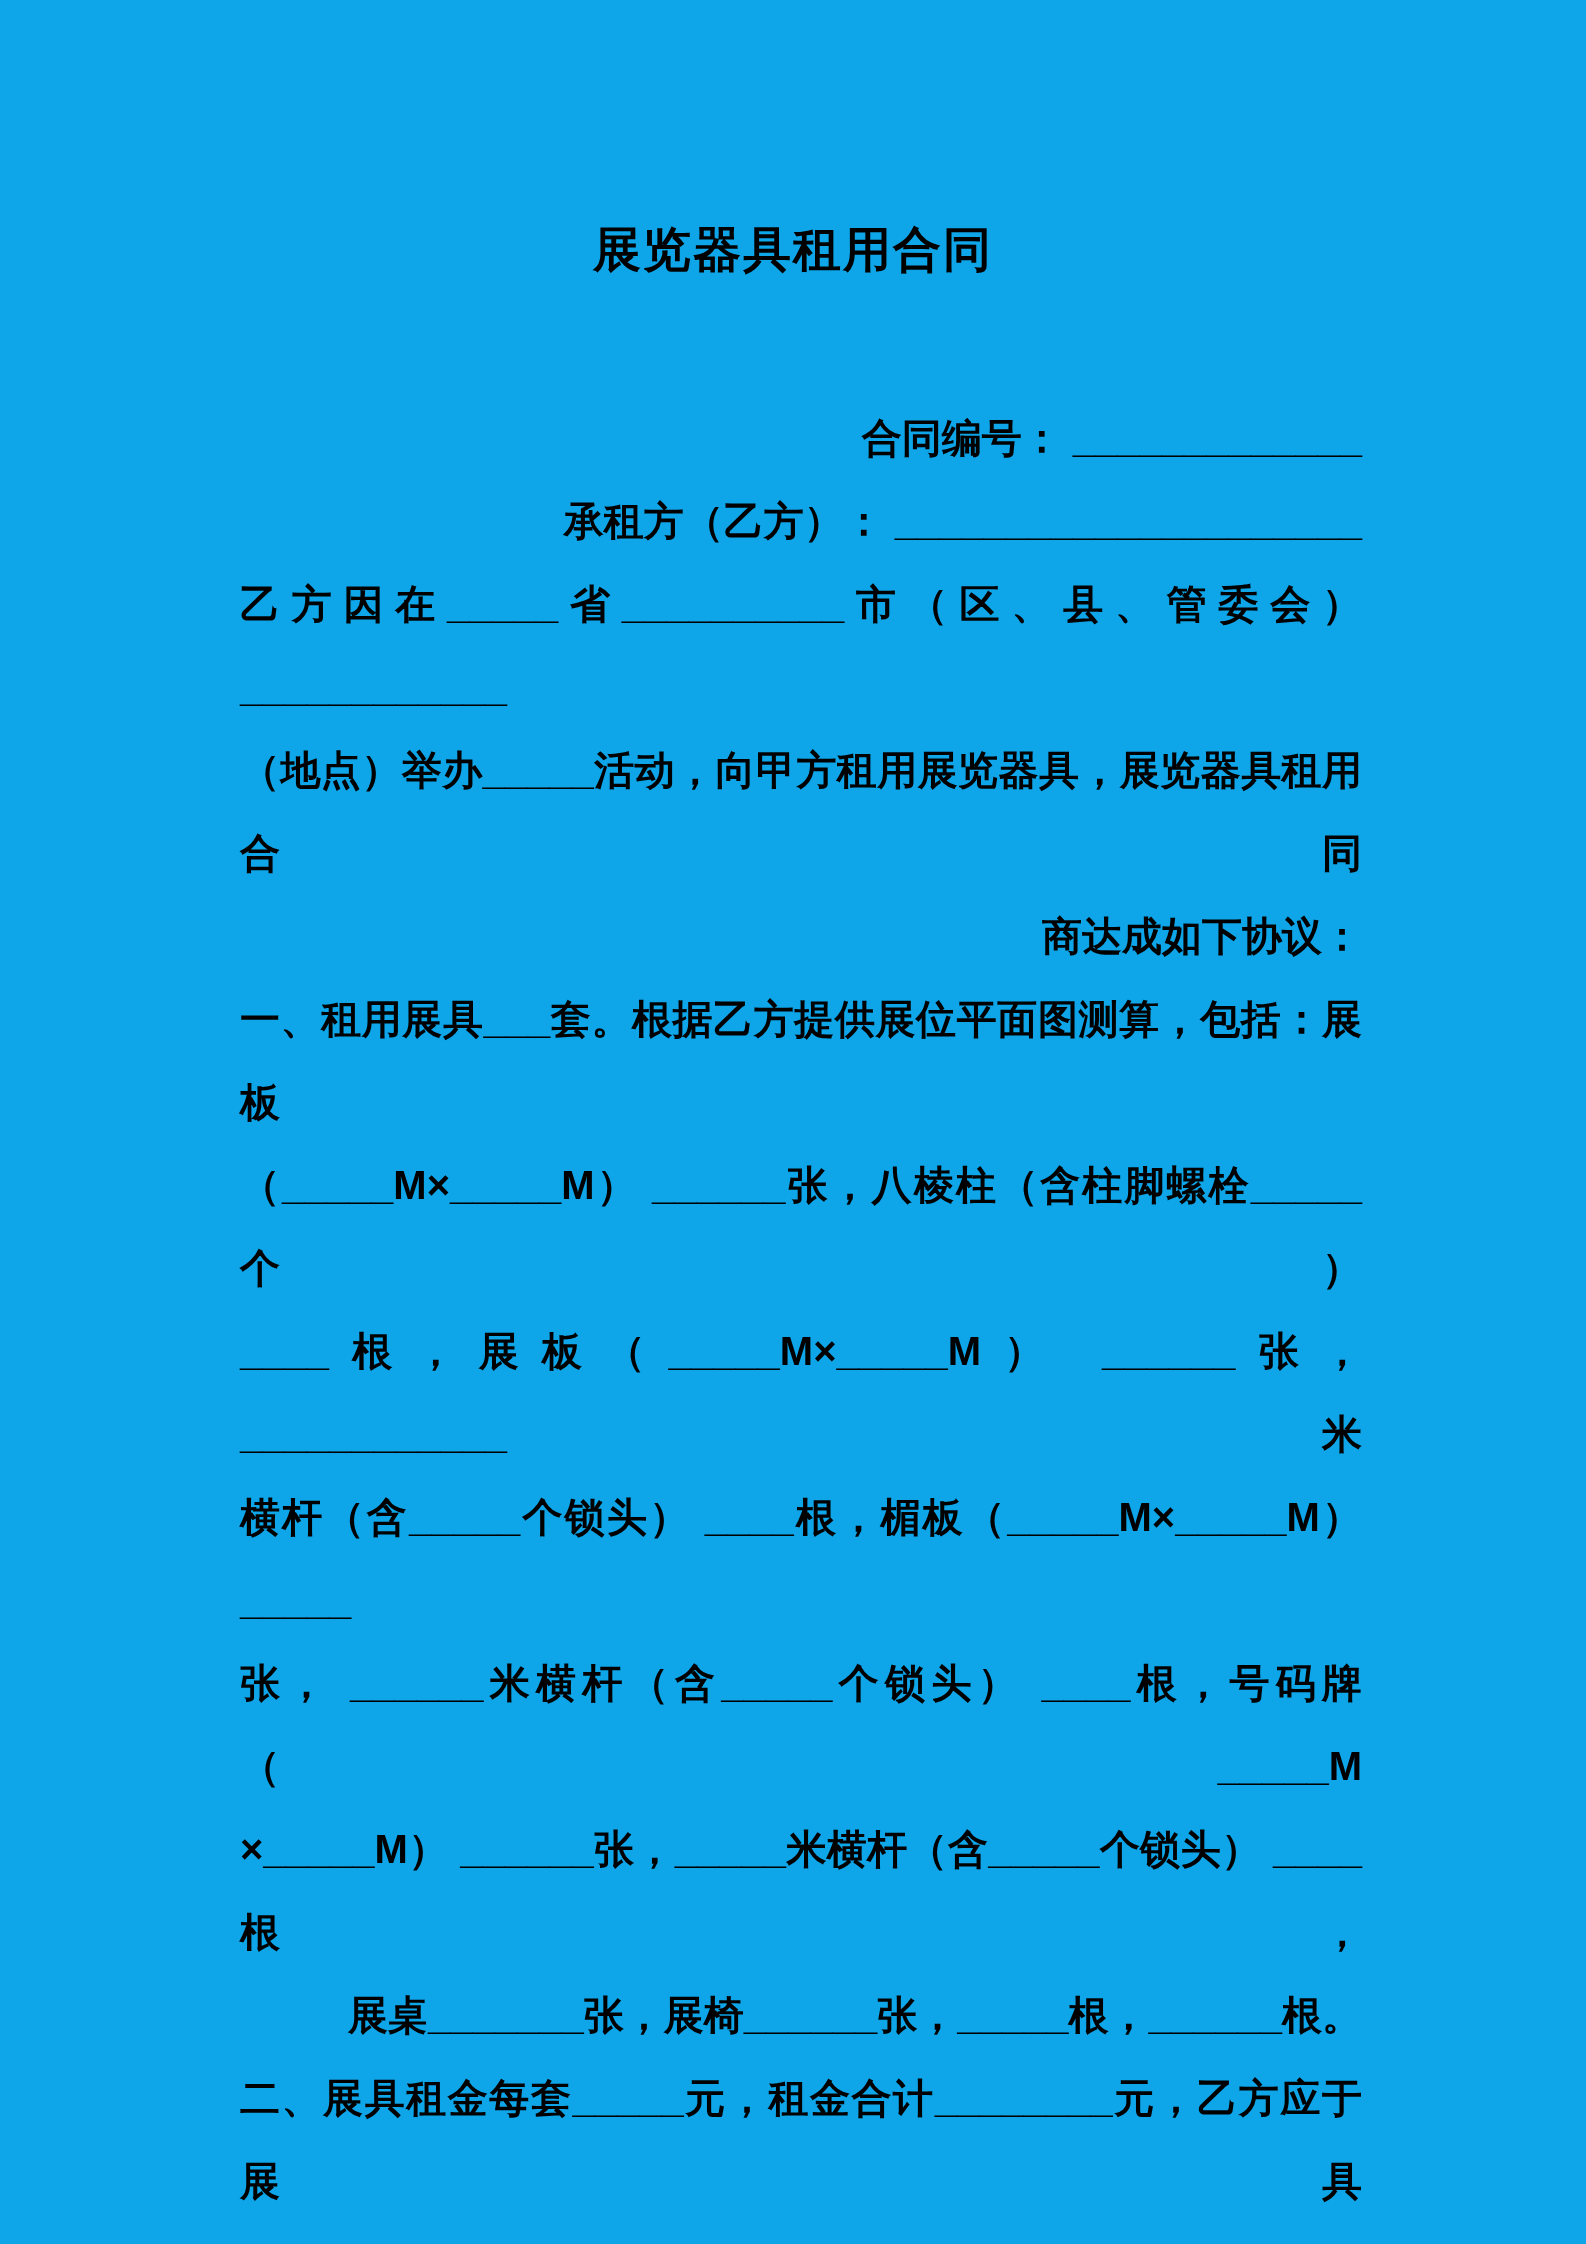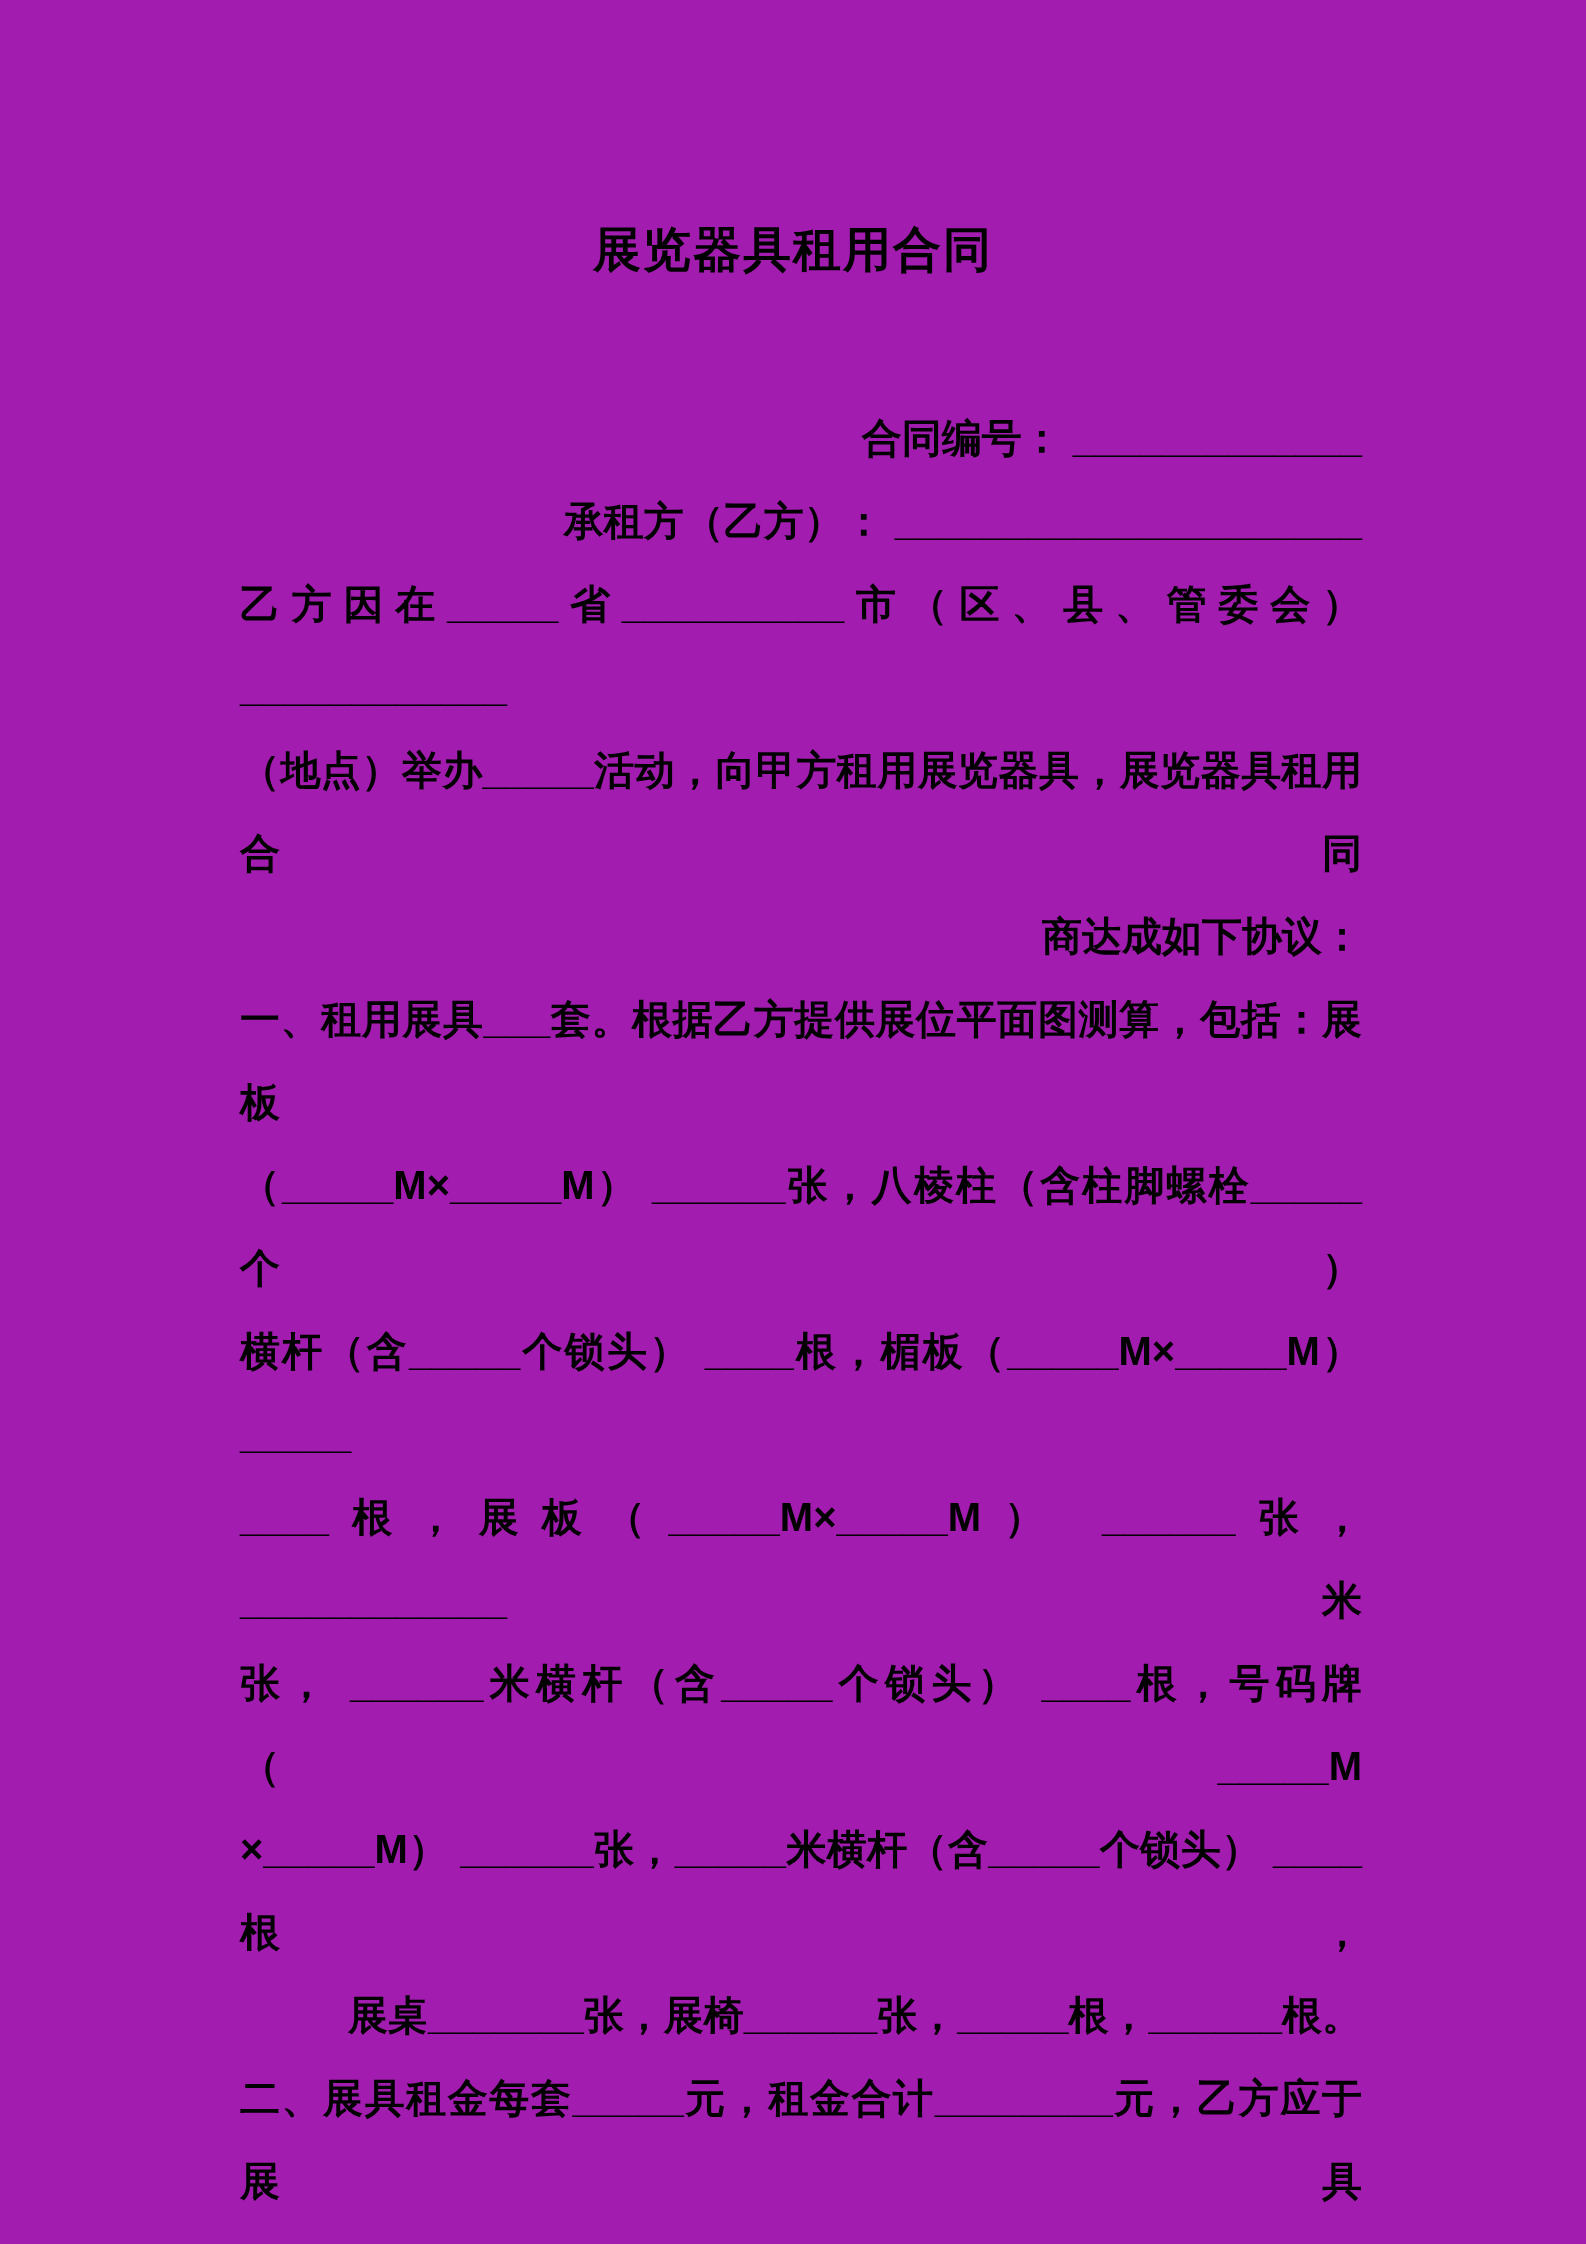--- a/index.html
+++ b/index.html
@@ -10,21 +10,21 @@
     width: 1586px;
     height: 2244px;
     background: #ffffff;
     font-family: "Liberation Sans", sans-serif;
     color: #000000;
   }
   .page {
     position: relative;
     width: 1586px;
     height: 2244px;
-    background: #a21caf;
+    background: #0ea5e9;
     overflow: hidden;
   }
   .title {
     position: absolute;
     top: 220px;
     left: 0;
     width: 100%;
     margin: 0;
     text-align: center;
     font-size: 48px;
@@ -56,20 +56,20 @@
 <div class="page">
   <h1 class="title">展览器具租用合同</h1>
   <div class="content" id="content">
       <div class="line">合同编号： _____________</div>
       <div class="line">承租方（乙方）： _____________________</div>
       <div class="line fill">乙方因在_____省__________市（区、县、管委会） ____________</div>
       <div class="line fill">（地点）举办_____活动，向甲方租用展览器具，展览器具租用合同</div>
       <div class="line">商达成如下协议：</div>
       <div class="line fill">一、租用展具___套。根据乙方提供展位平面图测算，包括：展板</div>
       <div class="line fill">（_____M×_____M） ______张，八棱柱（含柱脚螺栓_____个）</div>
+      <div class="line fill">____根，展板（_____M×_____M） ______张，____________米</div>
       <div class="line fill">横杆（含_____个锁头） ____根，楣板（_____M×_____M） _____</div>
-      <div class="line fill">____根，展板（_____M×_____M） ______张，____________米</div>
       <div class="line fill">张， ______米横杆（含_____个锁头） ____根，号码牌（_____M</div>
       <div class="line fill">×_____M） ______张，_____米横杆（含_____个锁头） ____根，</div>
       <div class="line">展桌_______张，展椅______张，_____根，______根。</div>
       <div class="line fill">二、展具租金每套_____元，租金合计________元，乙方应于展具</div>
     </div>
 </div>
 
 </body></html>

